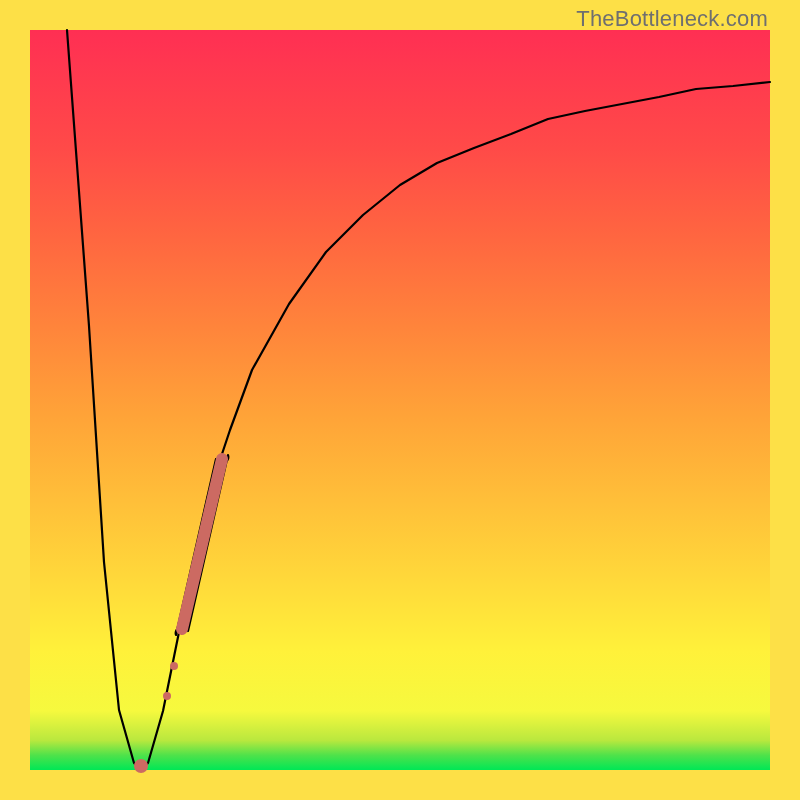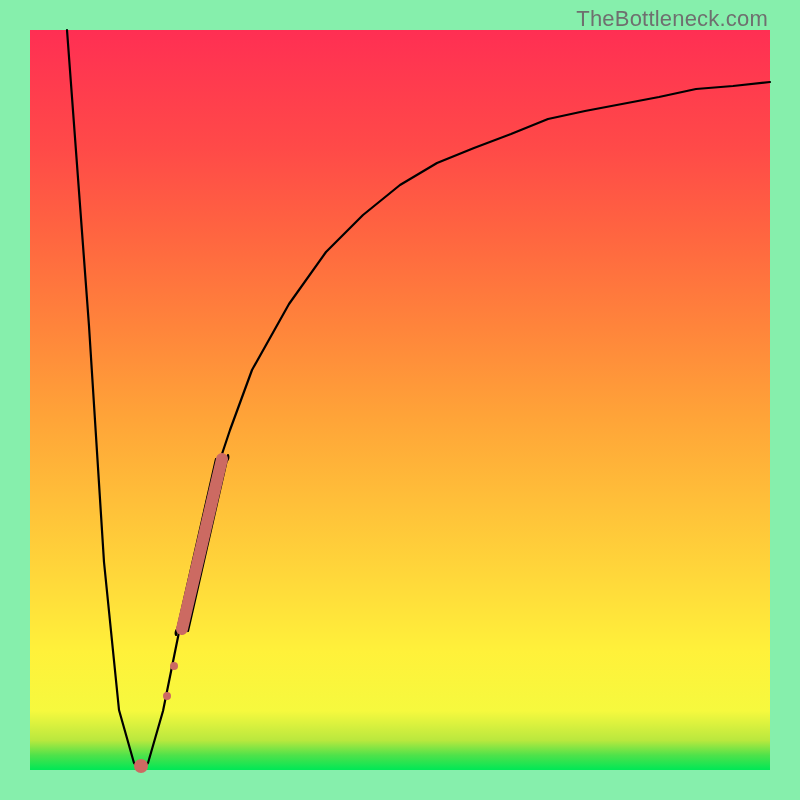--- a/index.html
+++ b/index.html
@@ -7,21 +7,21 @@
     padding: 0;
     width: 800px;
     height: 800px;
     overflow: hidden;
     background: #000;
     font-family: Arial, Helvetica, sans-serif;
   }
   .frame {
     position: absolute;
     inset: 0;
-    background: #86efac;
+    background: #fde047;
   }
   .plot {
     position: absolute;
     left: 30px;
     top: 30px;
     width: 740px;
     height: 740px;
     
     background: linear-gradient(to top,
       #00e756 0%,

